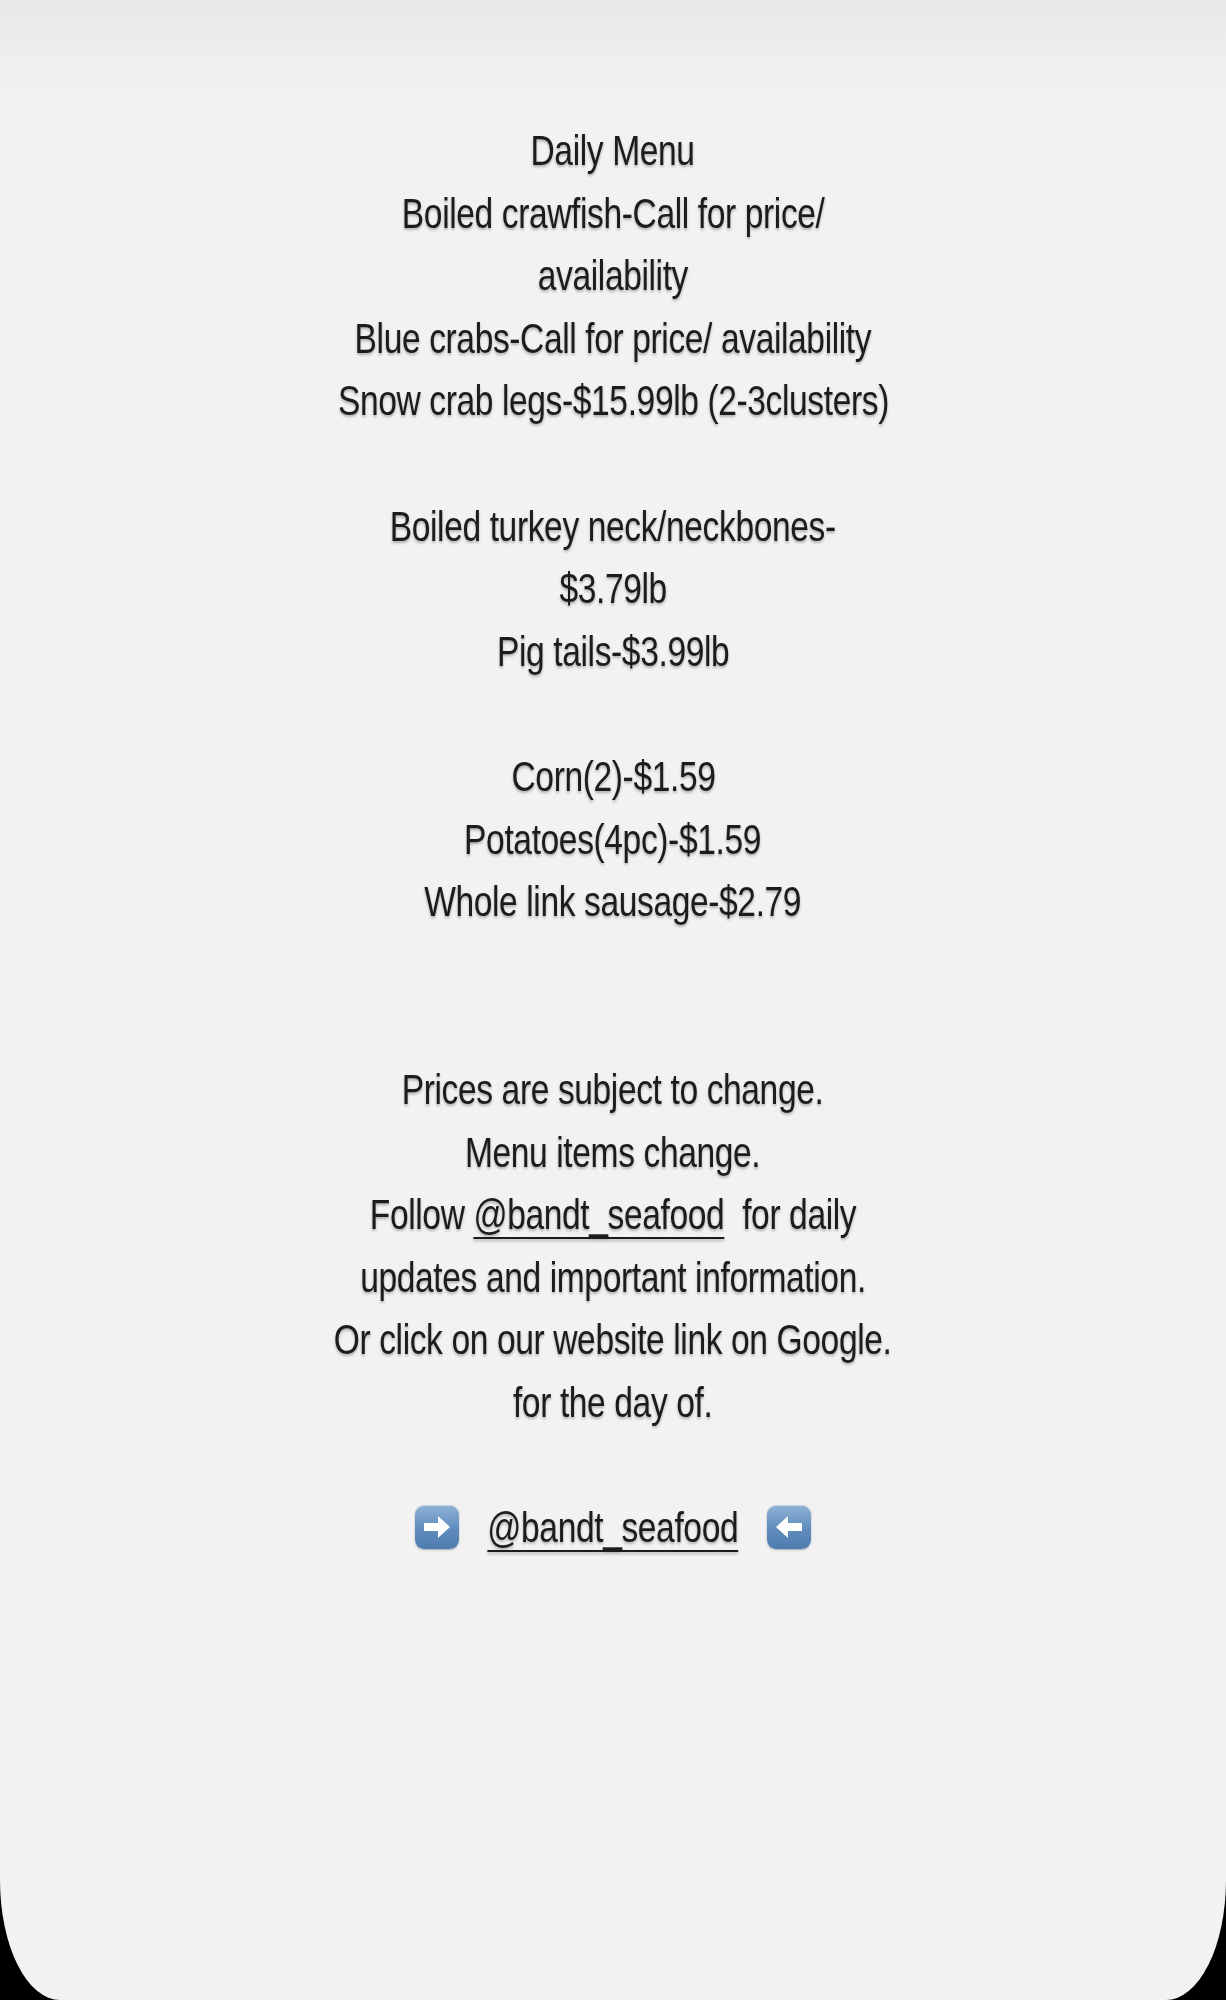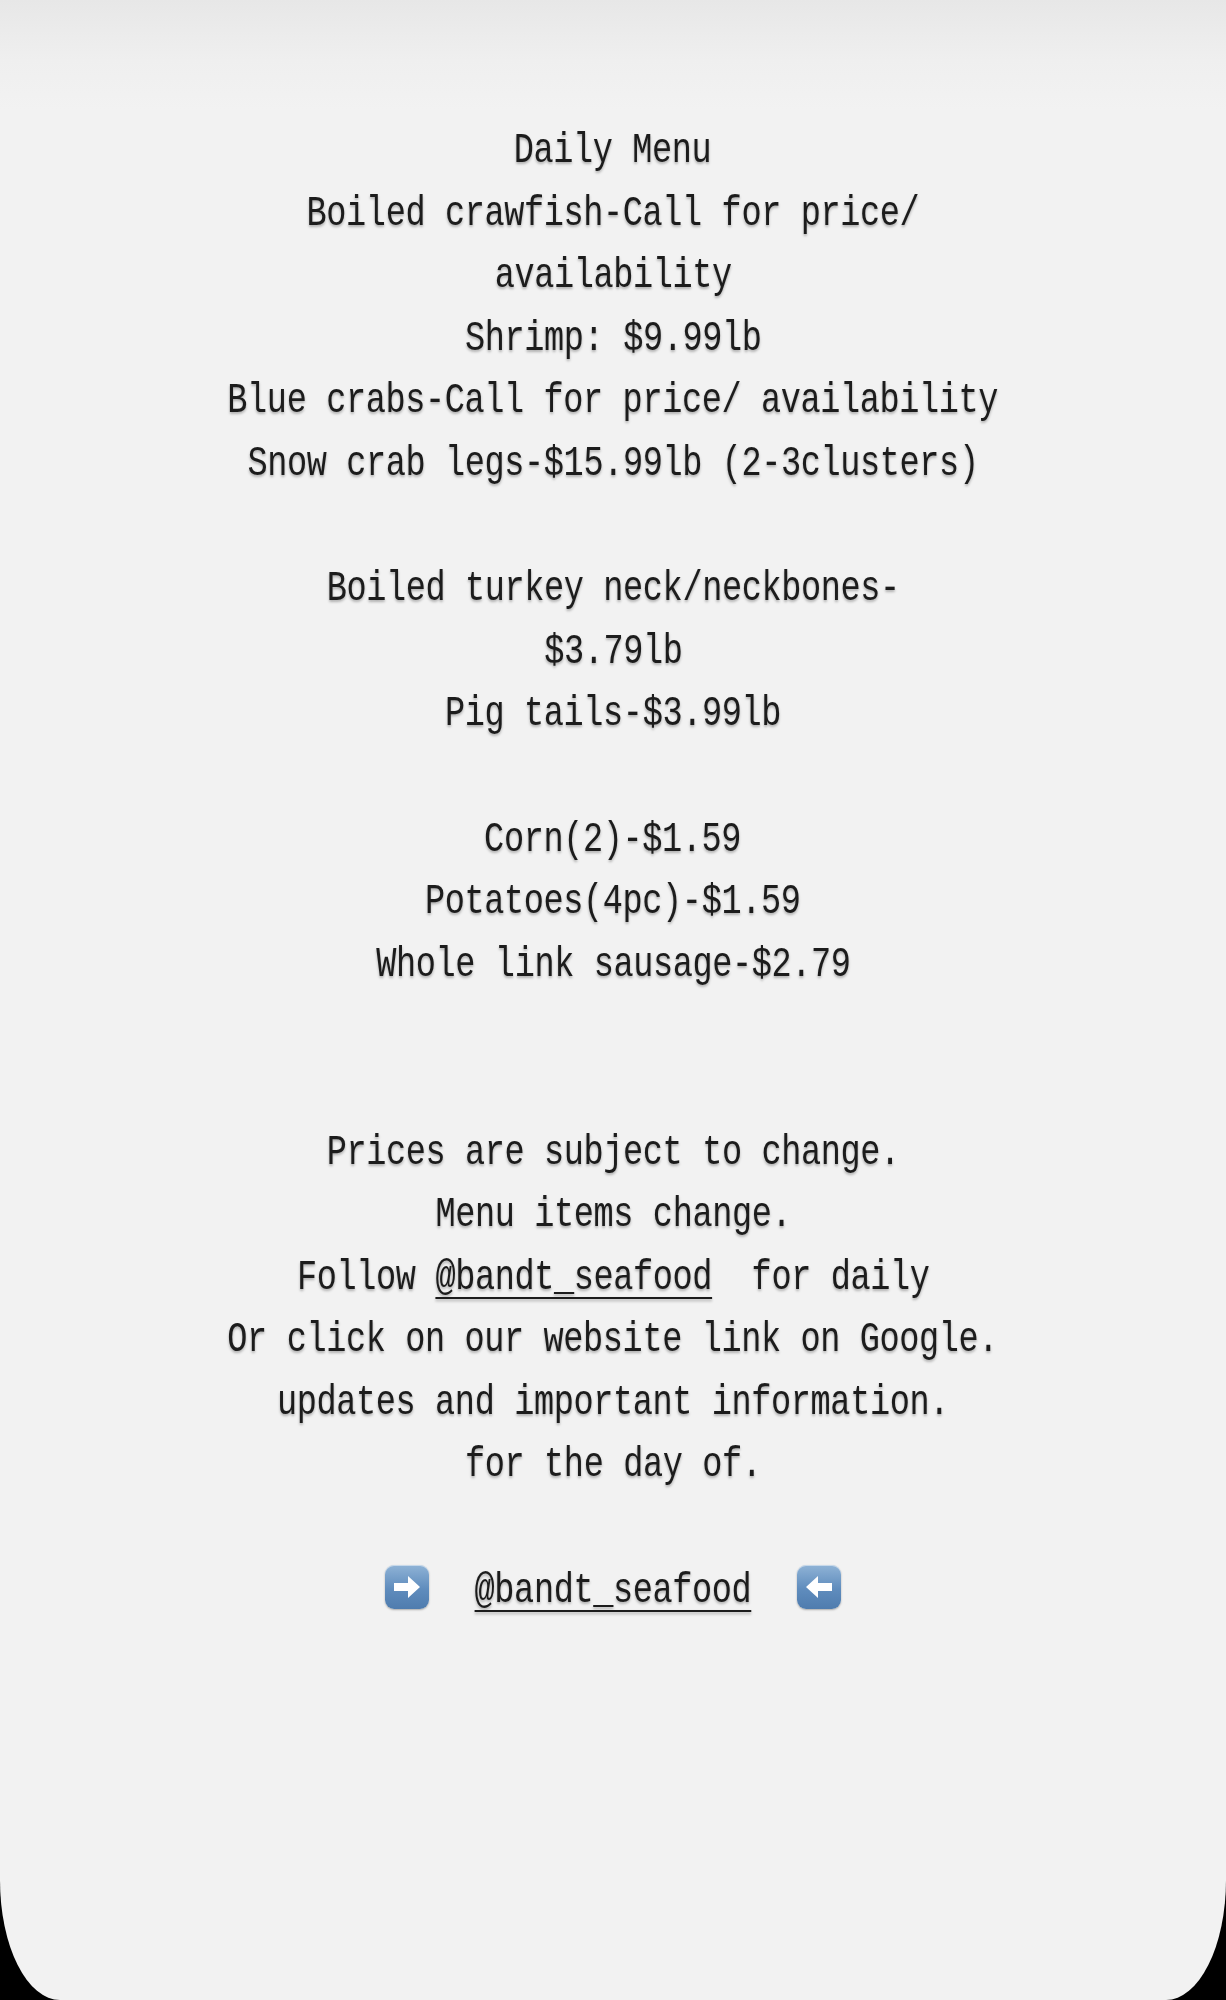--- a/index.html
+++ b/index.html
@@ -32,21 +32,20 @@
     text-align: center;
     font-family: "Liberation Sans", sans-serif;
     color: #1c1c1c;
   }
   .line {
     height: 62.6px;
     line-height: 62.6px;
     font-size: 42px;
     white-space: nowrap;
     text-shadow: 0 2px 3px rgba(0,0,0,0.28);
-    font-family: Liberation Mono, monospace;
   }
   .line > .txt {
     display: inline-block;
     transform: scaleX(0.80);
     transform-origin: center;
     letter-spacing: -0.5px;
   }
   .blank { height: 62.6px; }
   .handle {
     text-decoration: underline;
@@ -72,21 +71,20 @@
 </head>
 <body>
 
 <div class="screen">
   <div class="menu">
 
     <div class="line"><span class="txt">Daily Menu</span></div>
 
     <div class="line"><span class="txt">Boiled crawfish-Call for price/</span></div>
     <div class="line"><span class="txt">availability</span></div>
-    <div class="line"><span class="txt">Shrimp: $9.99lb</span></div>
     <div class="line"><span class="txt">Blue crabs-Call for price/ availability</span></div>
     <div class="line"><span class="txt">Snow crab legs-$15.99lb (2-3clusters)</span></div>
 
     <div class="blank"></div>
 
     <div class="line"><span class="txt">Boiled turkey neck/neckbones-</span></div>
     <div class="line"><span class="txt">$3.79lb</span></div>
     <div class="line"><span class="txt">Pig tails-$3.99lb</span></div>
 
     <div class="blank"></div>
@@ -96,22 +94,22 @@
     <div class="line"><span class="txt">Whole link sausage-$2.79</span></div>
 
     <div class="blank"></div>
 
 
     <div class="blank"></div>
 
     <div class="line"><span class="txt">Prices are subject to change.</span></div>
     <div class="line"><span class="txt">Menu items change.</span></div>
     <div class="line follow-line"><span class="txt"><span>Follow </span><span class="handle">@bandt_seafood</span><span style="white-space:pre;">  for daily</span></span></div>
+    <div class="line"><span class="txt">updates and important information.</span></div>
     <div class="line"><span class="txt">Or click on our website link on Google.</span></div>
-    <div class="line"><span class="txt">updates and important information.</span></div>
     <div class="line"><span class="txt">for the day of.</span></div>
 
     <div class="blank"></div>
 
     <div class="line cta-line">
       <span class="arrow-key">
         <svg viewBox="0 0 44 44">
             <path d="M9 18 H23 V11 L35 22 L23 33 V26 H9 Z" fill="#ffffff"></path>
           </svg>
       </span>

